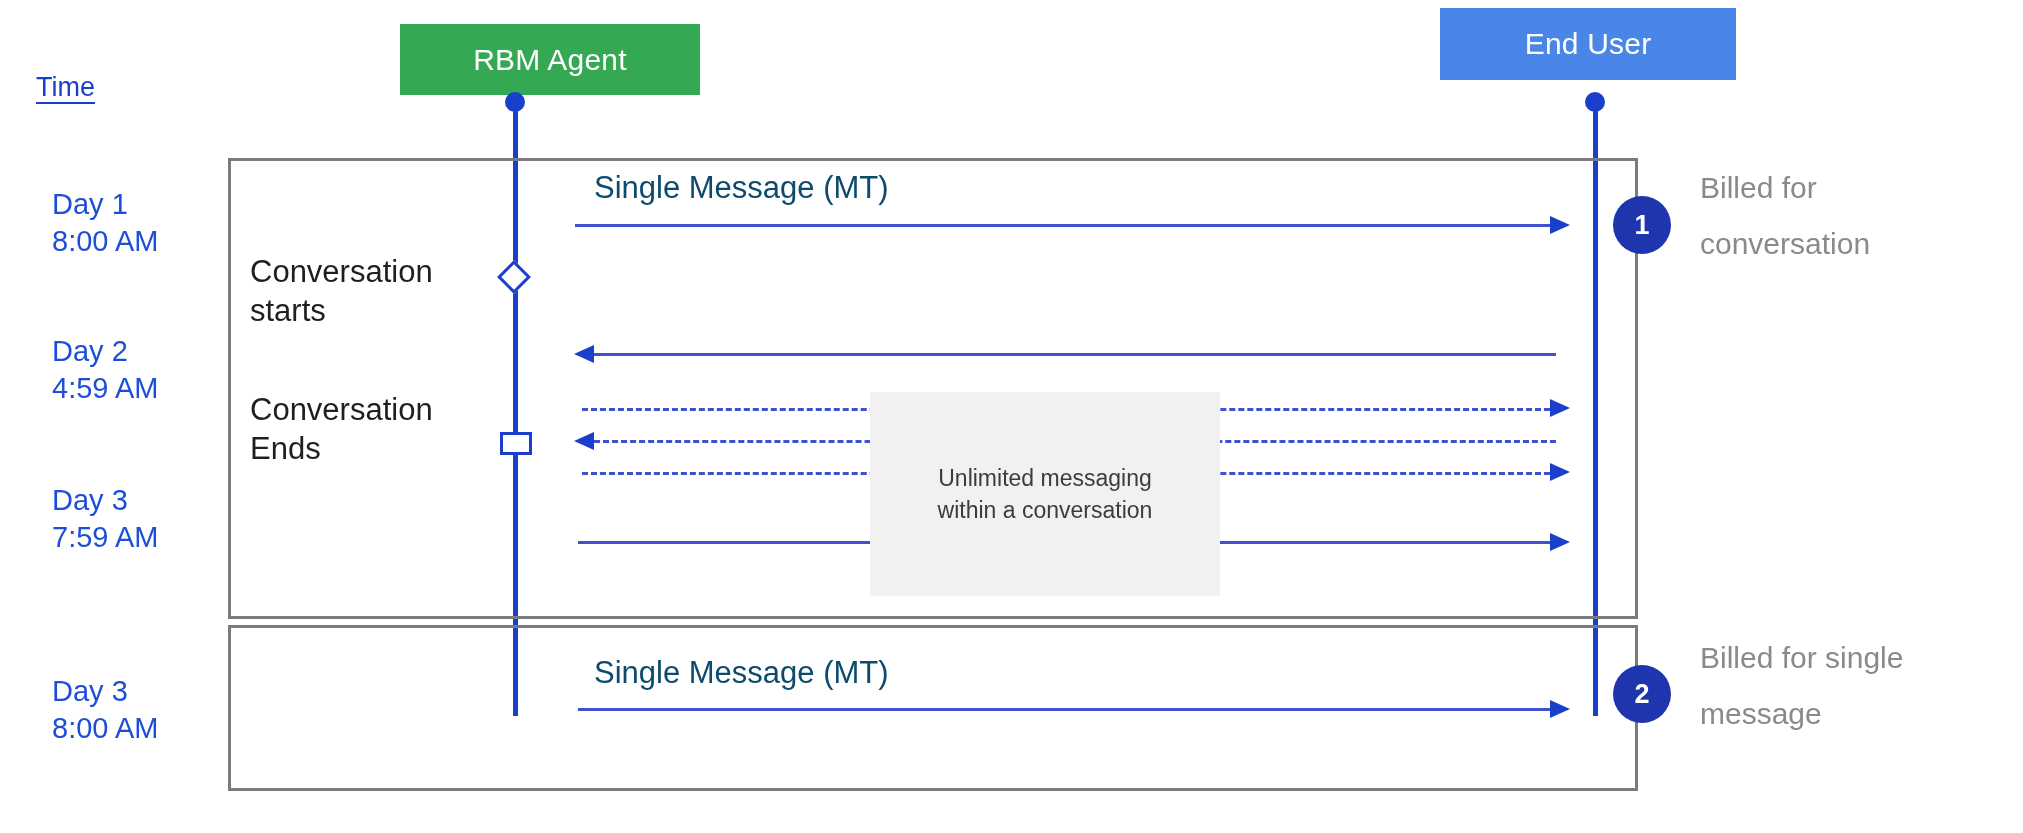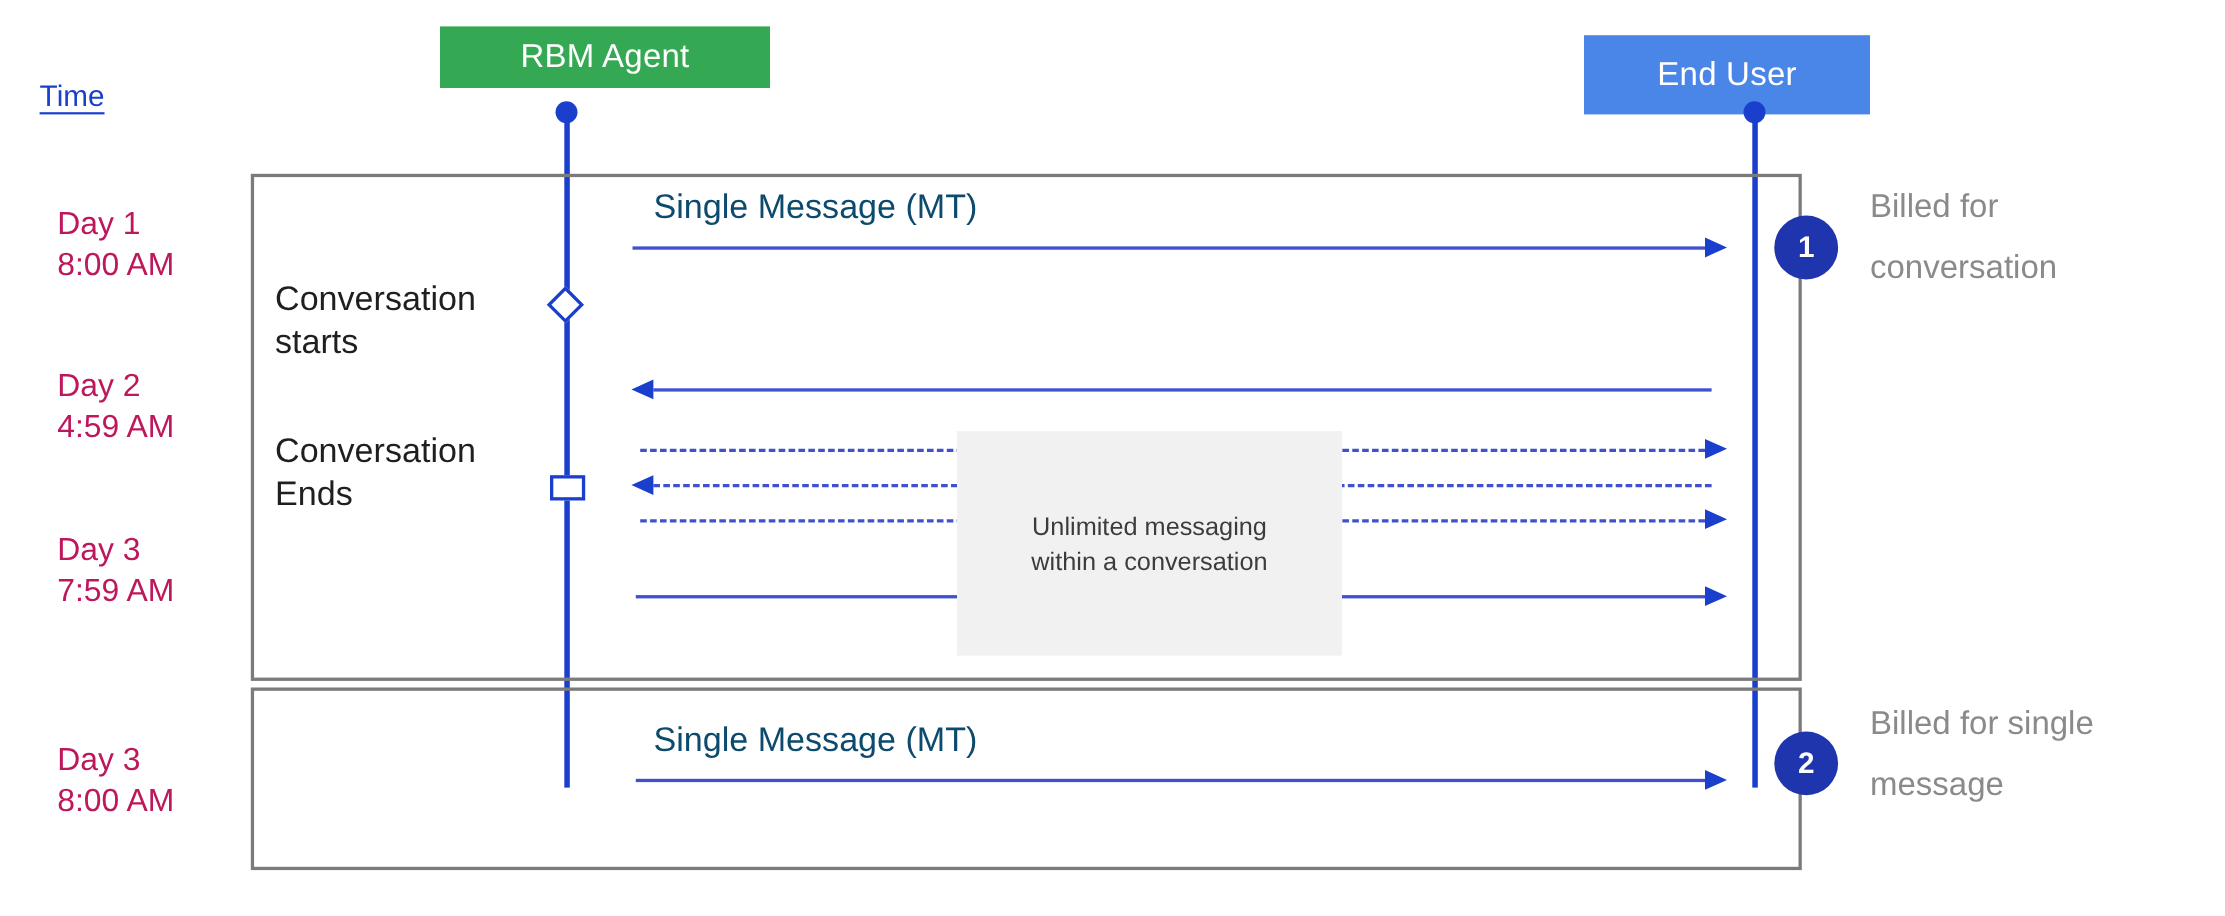--- a/index.html
+++ b/index.html
@@ -13,22 +13,22 @@
   #stage{position:absolute;left:0;top:0;width:2023px;height:833px;}
 
   
   .actor-box{
     position:absolute;
     display:flex;align-items:center;justify-content:center;
     color:#ffffff;
     font-size:30px;
     letter-spacing:.2px;
   }
-  #actor-rbm{left:400px;top:24px;width:300px;height:56px;background:#34a853;}
-  #actor-user{left:1440px;top:32px;width:260px;height:72px;background:#4a86e8;}
+  #actor-rbm{left:400px;top:24px;width:300px;height:71px;background:#34a853;}
+  #actor-user{left:1440px;top:8px;width:296px;height:72px;background:#4a86e8;}
 
   #time-label{
     position:absolute;left:36px;top:72px;
     color:#1a3fcc;font-size:27px;
     text-decoration:underline;
     text-underline-offset:6px;
   }
 
   
   .lifeline{position:absolute;width:5px;background:#1a3fcc;}
@@ -44,21 +44,21 @@
   
   .section-frame{
     position:absolute;border:3px solid #7b7b7b;background:transparent;
   }
   #frame-conversation{left:228px;top:158px;width:1404px;height:455px;}
   #frame-single{left:228px;top:625px;width:1404px;height:160px;}
 
   
   .timestamp{
     position:absolute;left:52px;
-    color:#be185d;font-size:29px;line-height:37px;
+    color:#1d4ed8;font-size:29px;line-height:37px;
     white-space:pre-line;
   }
   #ts-0{top:186px;}
   #ts-1{top:333px;}
   #ts-2{top:482px;}
   #ts-3{top:673px;}
 
   
   .phase-label{
     position:absolute;left:250px;

